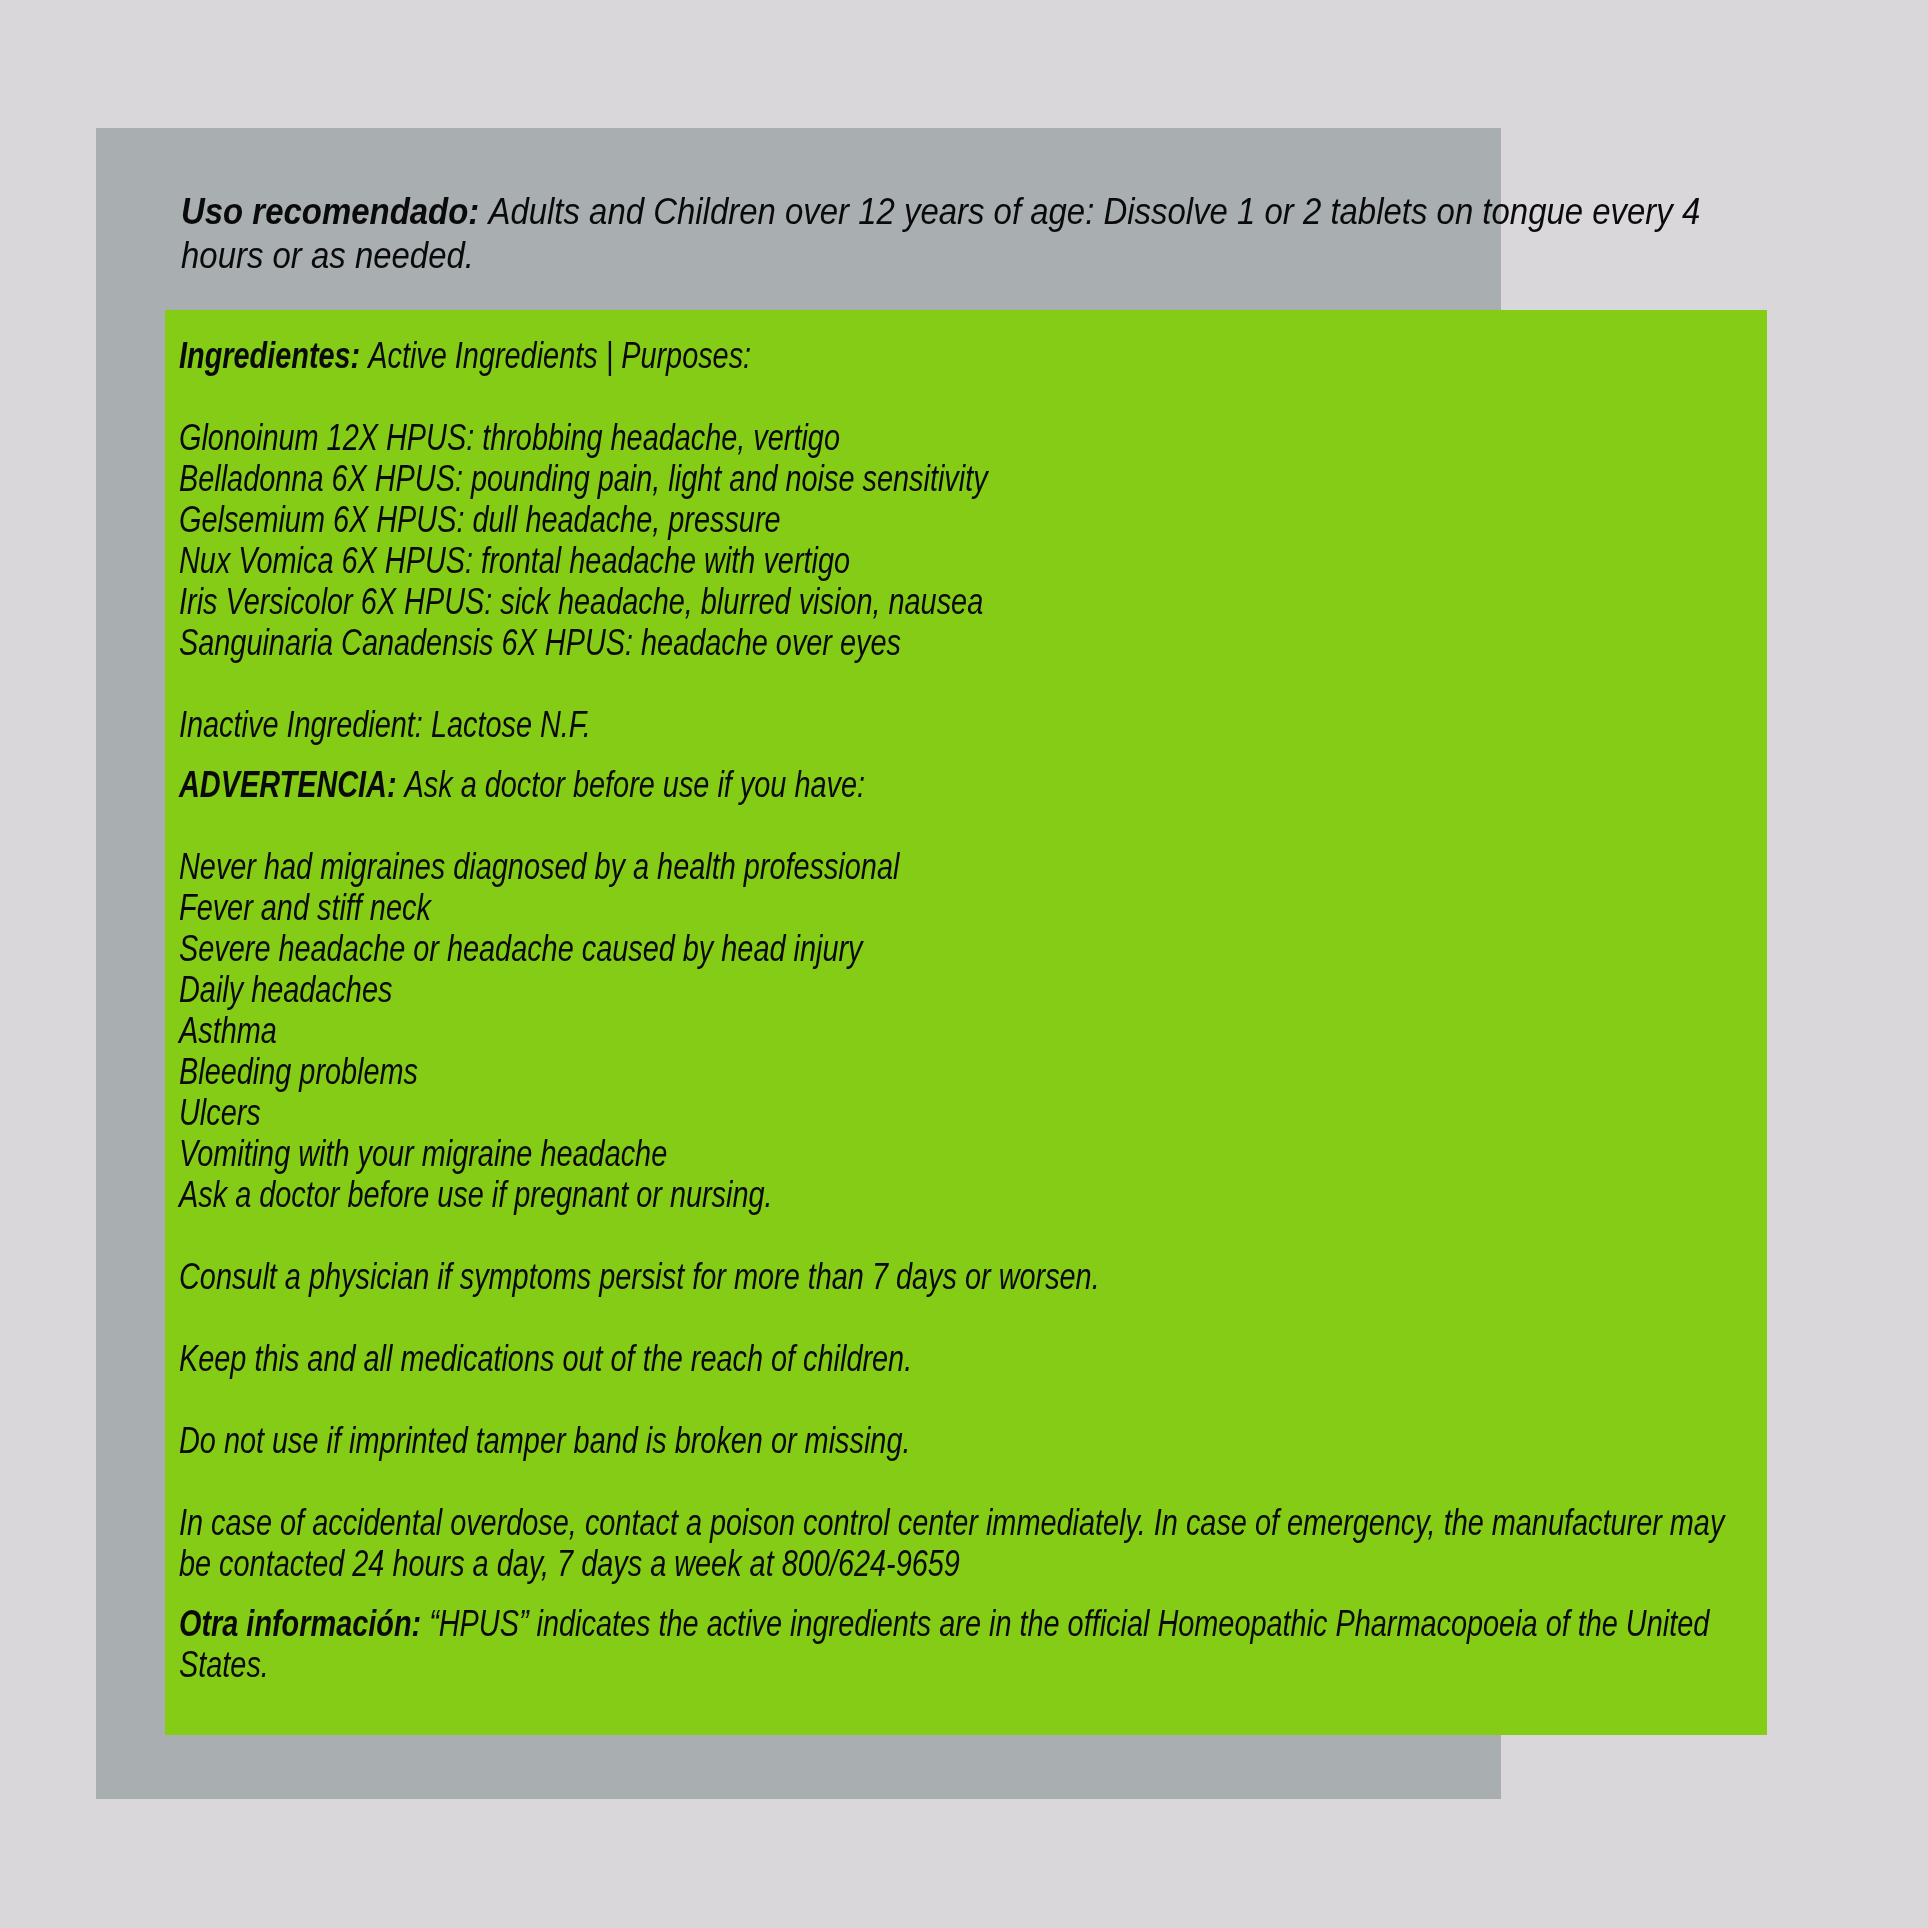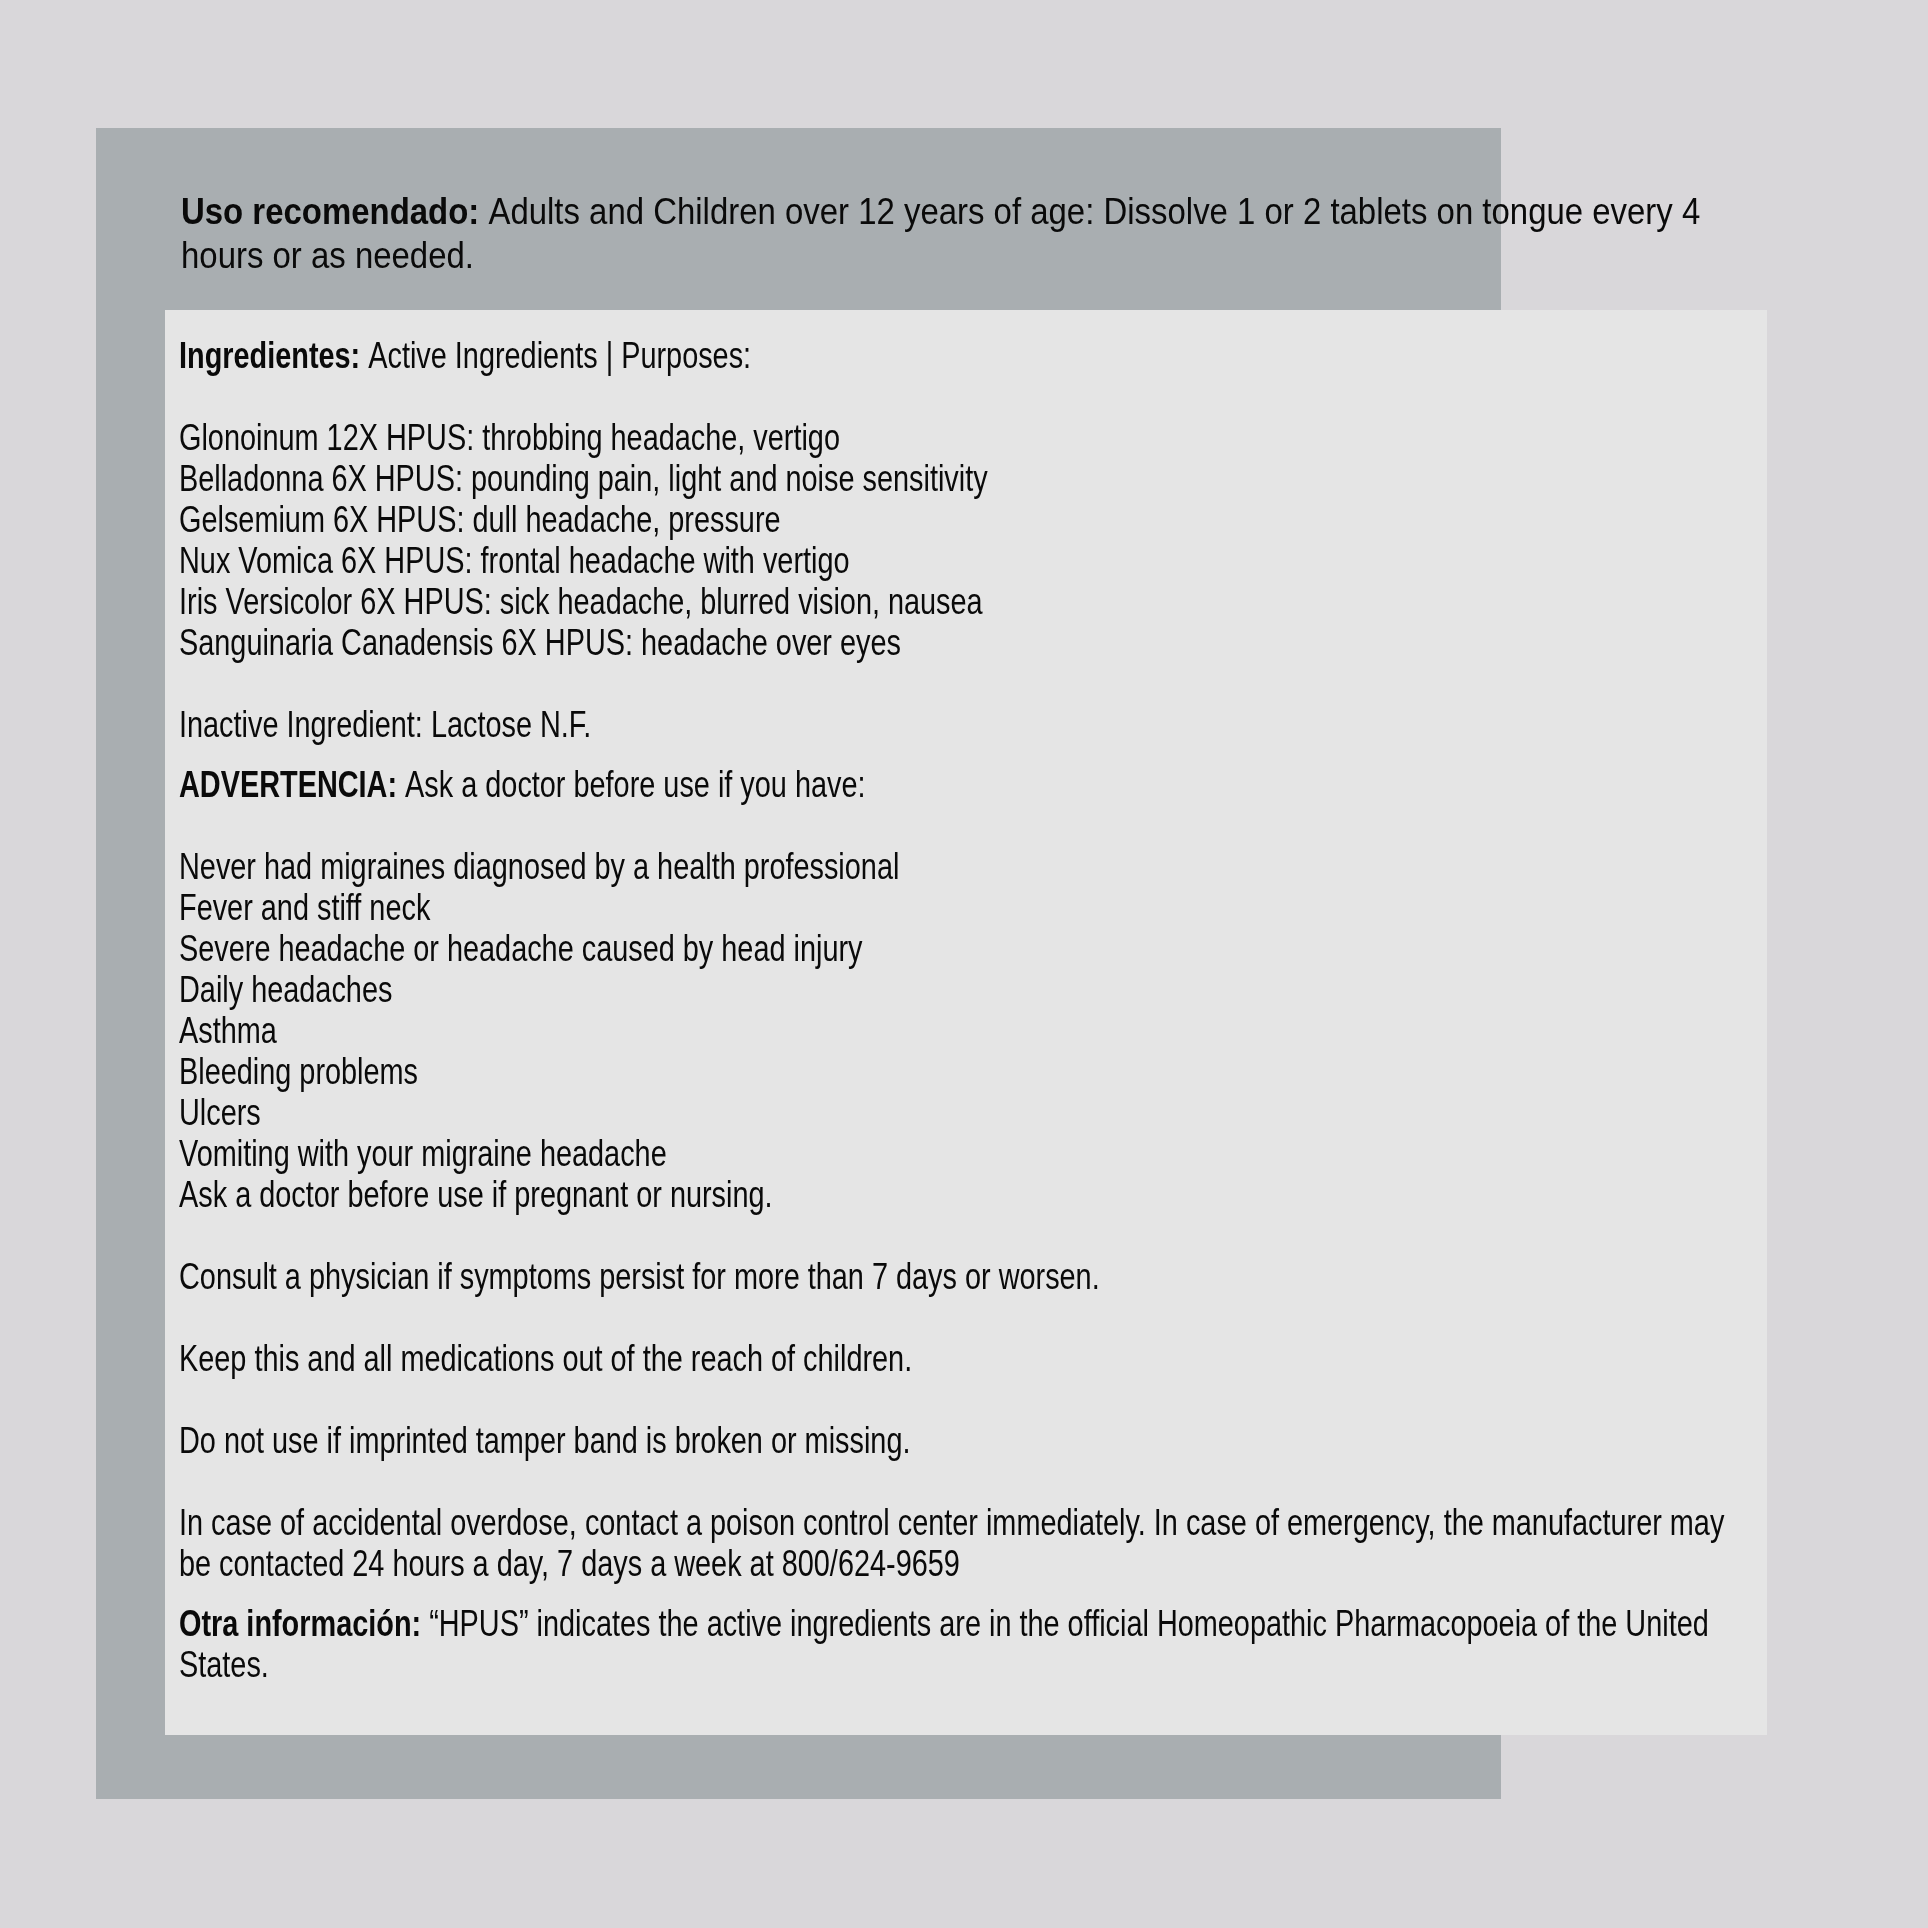--- a/index.html
+++ b/index.html
@@ -18,41 +18,42 @@
     height: 1928px;
   }
   
   .usage-panel {
     position: absolute;
     left: 96px;
     top: 128px;
     width: 1405px;
     height: 1671px;
     background: #a9aeb1;
+    font-style: italic;
   }
   
   .band-text {
     position: absolute;
     left: 85px;
     top: 62px;
     transform: scaleX(0.89);
     transform-origin: 0 0;
     font-size: 37px;
     line-height: 44px;
     color: #0a0a0a;
     white-space: nowrap;
   }
   
   .facts-card {
     position: absolute;
     left: 69px;
     top: 182px;
     width: 1602px;
     height: 1425px;
-    background: #e5e5e5;
+    background: #84cc16;
     overflow: hidden;
   }
   .card-text {
     position: absolute;
     left: 14px;
     top: 24.5px;
     transform: scaleX(0.78);
     transform-origin: 0 0;
     font-size: 37px;
     line-height: 41px;

